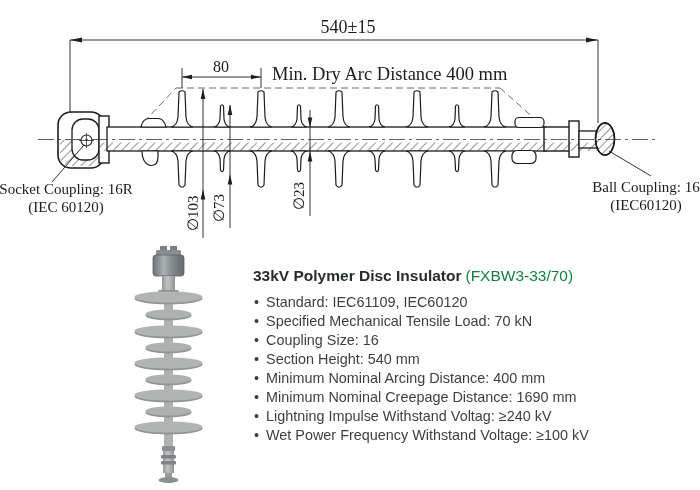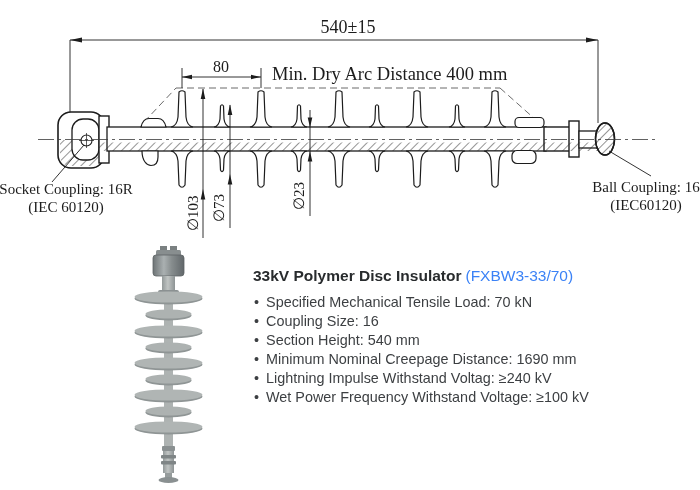--- a/index.html
+++ b/index.html
@@ -1,21 +1,21 @@
 <!DOCTYPE html>
 <html><head>
 <meta charset="utf-8">
 <style>
   html,body{margin:0;padding:0;background:#ffffff;width:700px;height:490px;overflow:hidden;}
   .stage{position:relative;width:700px;height:490px;background:#fff;font-family:"Liberation Sans",sans-serif;}
   .drawing-wrap{position:absolute;left:0;top:0;width:700px;height:246px;}
   .photo-wrap{position:absolute;left:132px;top:246px;width:88px;height:238px;}
   .product{position:absolute;left:253px;top:266px;width:430px;color:#3c3f42;}
   .product h1{margin:0 0 7px 0;font-size:15.5px;line-height:20px;color:#282b2d;font-weight:bold;white-space:nowrap;}
-  .product h1 .model{font-weight:400;color:#3b82f6;margin-left:4px;}
+  .product h1 .model{font-weight:400;color:#15803d;margin-left:4px;}
   .product ul{list-style:none;margin:0;padding:0;}
   .product li{font-size:14.4px;line-height:19px;white-space:nowrap;}
   .product li::before{content:"\2022";margin:0 7px 0 1px;color:#3c3f42;}
   svg text{user-select:none;}
   .dimtext{font-family:"Liberation Serif","DejaVu Serif",serif;fill:#1c1c1c;}
 </style>
 </head>
 <body>
 
 <div class="stage">
@@ -188,22 +188,24 @@
         <rect x="29" y="215" width="15" height="3.5" rx="1" fill="#7f8586"></rect>
         <rect x="33" y="227" width="7" height="6" fill="#969c9c"></rect>
         <ellipse cx="36.5" cy="234" rx="10" ry="3" fill="#8a9091"></ellipse>
       </g>
     </svg>
   </div>
 
   <div class="product">
     <h1><span>33kV Polymer Disc Insulator</span><span class="model">(FXBW3-33/70)</span></h1>
     <ul>
+      <li>Standard: IEC61109, IEC60120</li>
       <li>Specified Mechanical Tensile Load: 70 kN</li>
       <li>Coupling Size: 16</li>
       <li>Section Height: 540 mm</li>
+      <li>Minimum Nominal Arcing Distance: 400 mm</li>
       <li>Minimum Nominal Creepage Distance: 1690 mm</li>
       <li>Lightning Impulse Withstand Voltag: ≥240 kV</li>
       <li>Wet Power Frequency Withstand Voltage: ≥100 kV</li>
     </ul>
   </div>
 
 </div>
 
 </body></html>

